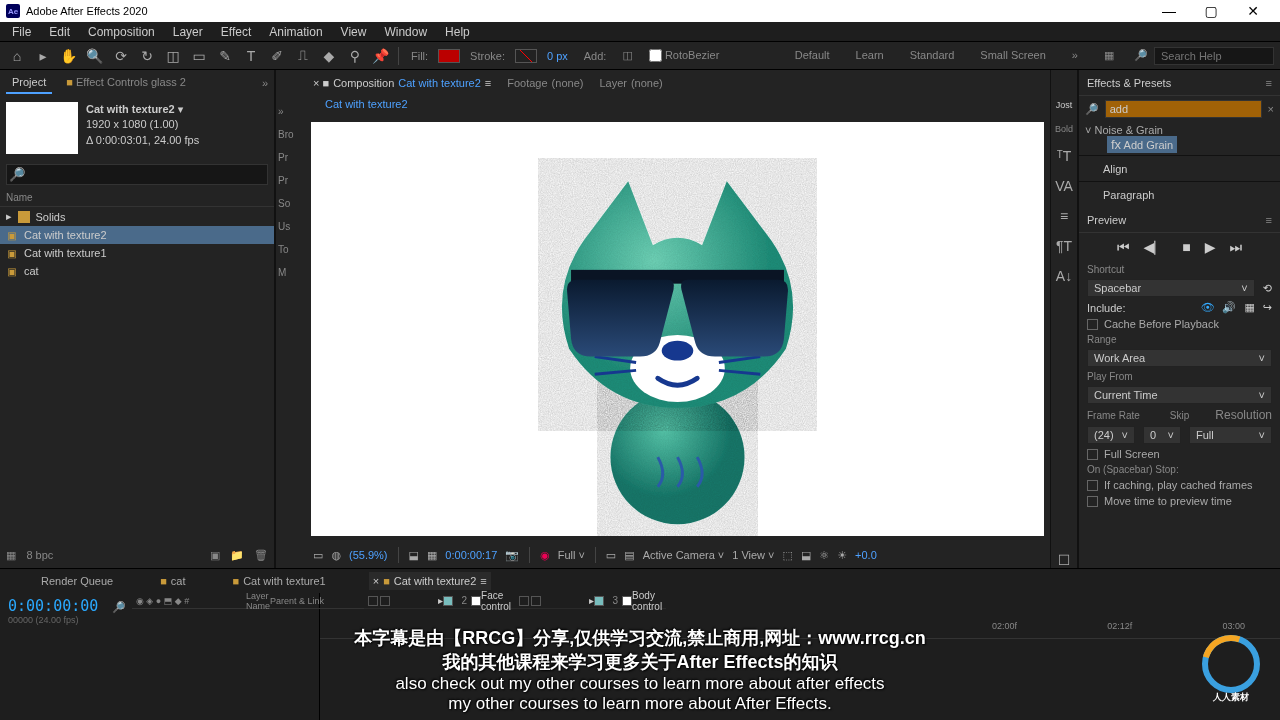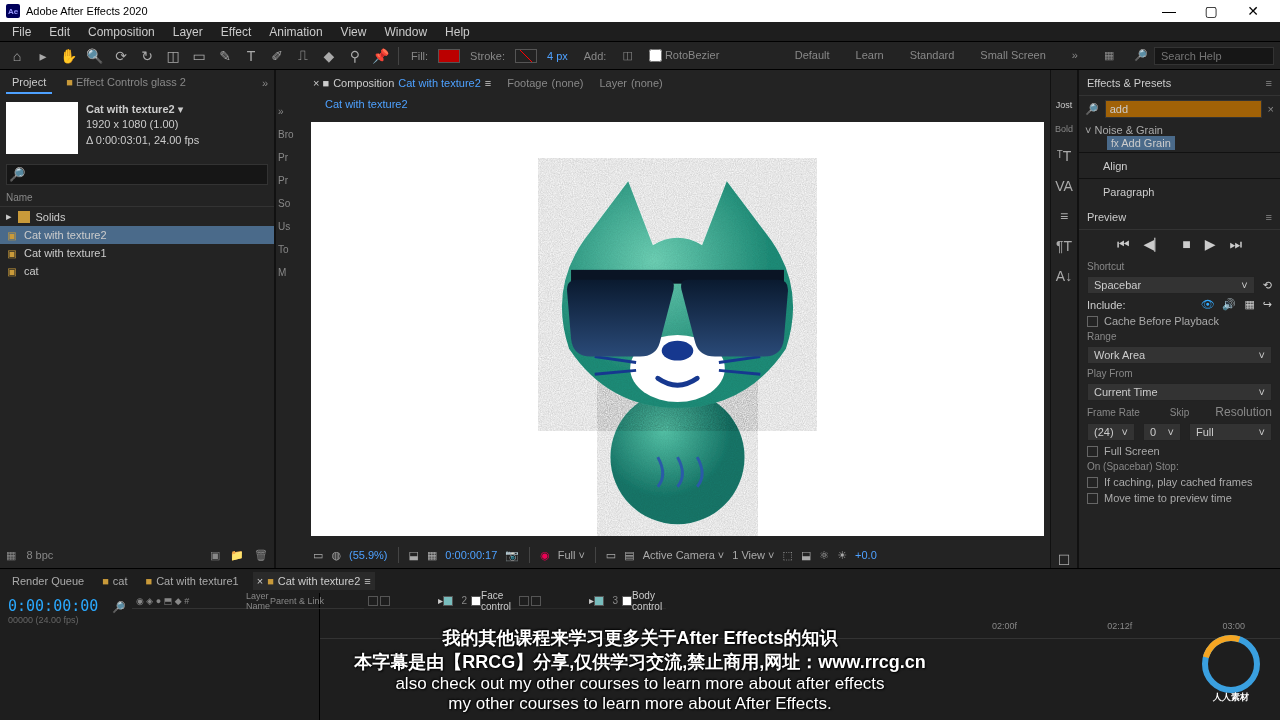--- a/index.html
+++ b/index.html
@@ -71,21 +71,21 @@
 .panel-row { height:26px; display:flex; align-items:center; padding:0 24px; color:#ccc; border-top:1px solid #111;}
 .prev-ctrl { display:flex; justify-content:center; gap:14px; padding:6px; font-size:14px; color:#ccc;}
 .rlabel { font-size:10px; color:#888; padding:2px 8px;}
 .rrow { display:flex; align-items:center; gap:8px; padding:2px 8px; font-size:11px;}
 .rrow .sel { flex:1; background:#333; border:1px solid #222; color:#ccc; padding:1px 6px; height:18px; display:flex; align-items:center; justify-content:space-between;}
 .rchk { display:flex; align-items:center; gap:6px; padding:2px 8px; font-size:11px; color:#aaa;}
 .rchk .box { width:11px; height:11px; border:1px solid #666; display:inline-block;}
 
 .timeline { height: 152px; background:#1e1e1e; display:flex; flex-direction:column; border-top:1px solid #000;}
 .tl-tabs { height:24px; display:flex; align-items:center; padding:0 8px; gap:10px; font-size:11px;}
-.tl-tabs .tb { display:flex; align-items:center; gap:4px; padding:3px 4px; color:#aaa; cursor:pointer;}
+.tl-tabs .tb { display:flex; align-items:center; gap:4px; padding:3px 4px; color:#aaa; cursor:pointer;margin-left:29px;}
 .tl-tabs .tb.active { background:#2a2a2a; color:#ccc;}
 .tl-body { flex:1; display:flex; position:relative;}
 .tl-left { width:320px; border-right:1px solid #000; display:flex; flex-direction:row;}
 .tl-tc { padding:4px 8px;}
 .tl-tc .tc { color:#2aa9ff; font-size:15px; font-family:monospace;}
 .tl-tc .fr { color:#666; font-size:9px;}
 .tl-left-head { height:16px; display:flex; align-items:center; font-size:9px; color:#888; border-bottom:1px solid #333; padding:0 4px;}
 .tl-left-head span:nth-child(1){width:110px;}
 .tl-left-head span:nth-child(2){flex:1;}
 .tl-left-head span:nth-child(3){width:90px;}
@@ -142,21 +142,21 @@
   <span class="tool">✐</span>
   <span class="tool">⎍</span>
   <span class="tool">◆</span>
   <span class="tool">⚲</span>
   <span class="tool">📌</span>
   <span class="sep"></span>
   <span class="opt">Fill:</span>
   <span class="swatch" style="background:#b00"></span>
   <span class="opt">Stroke:</span>
   <span class="swatch" style="background:linear-gradient(45deg,#222 48%,red 48%,red 52%,#222 52%)"></span>
-  <span class="opt blue" style="color:#4ea1ff">4 px</span>
+  <span class="opt blue" style="color:#4ea1ff">0 px</span>
   <span class="opt">Add:</span>
   <span class="opt" style="color:#888">◫</span>
   <label class="opt"><input type="checkbox" style="vertical-align: middle;"> <span>RotoBezier</span></label>
   <div class="workspace-tabs">
     <span>Default</span>
     <span>Learn</span>
     <span>Standard</span>
     <span>Small Screen</span>
     <span>»</span>
     <span>▦</span>
@@ -314,21 +314,21 @@
         <span>Effects &amp; Presets</span>
         <span class="ham">≡</span>
       </div>
     <div class="eff-search">
       <span>🔎</span>
       <input value="add" style="">
       <span style="color:#888">×</span>
     </div>
     <div class="eff-tree">
       <div class="eff-cat">˅ <span>Noise &amp; Grain</span></div>
-      <div><span class="eff-item"><span style="font-size:10px">fx</span> <span>Add Grain</span></span></div>
+      <div><span class="eff-item"><span style="font-size:13px">fx</span> <span>Add Grain</span></span></div>
     </div>
     <div class="panel-row">
         <span>Align</span>
       </div>
     <div class="panel-row">
         <span>Paragraph</span>
       </div>
     <div class="panel-head">
         <span>Preview</span>
         <span class="ham">≡</span>
@@ -461,22 +461,22 @@
     </div>
     <div class="tl-right">
       <div class="tl-ruler">
         <span class="tick" style="left:70%">02:00f</span>
         <span class="tick" style="left:82%">02:12f</span>
         <span class="tick" style="left:94%">03:00</span>
       </div>
     </div>
 
     <div class="subs">
+      <div class="cn">本字幕是由【RRCG】分享,仅供学习交流,禁止商用,网址：www.rrcg.cn</div>
       <div class="cn">我的其他课程来学习更多关于After Effects的知识</div>
-      <div class="cn">本字幕是由【RRCG】分享,仅供学习交流,禁止商用,网址：www.rrcg.cn</div>
       <div class="en">also check out my other courses to learn more about after effects</div>
       <div class="en">my other courses to learn more about After Effects.</div>
     </div>
     <div class="wm-logo">
       <svg width="70" height="70">
           <circle cx="35" cy="30" r="26" fill="none" stroke="#3aa0e0" stroke-width="6"></circle>
           <circle cx="35" cy="30" r="26" fill="none" stroke="#f5a623" stroke-width="6" stroke-dasharray="40 120" transform="rotate(200 35 30)"></circle>
           <text x="35" y="66" text-anchor="middle" fill="#fff" font-size="9" font-weight="bold">人人素材</text>
         </svg>
     </div>

